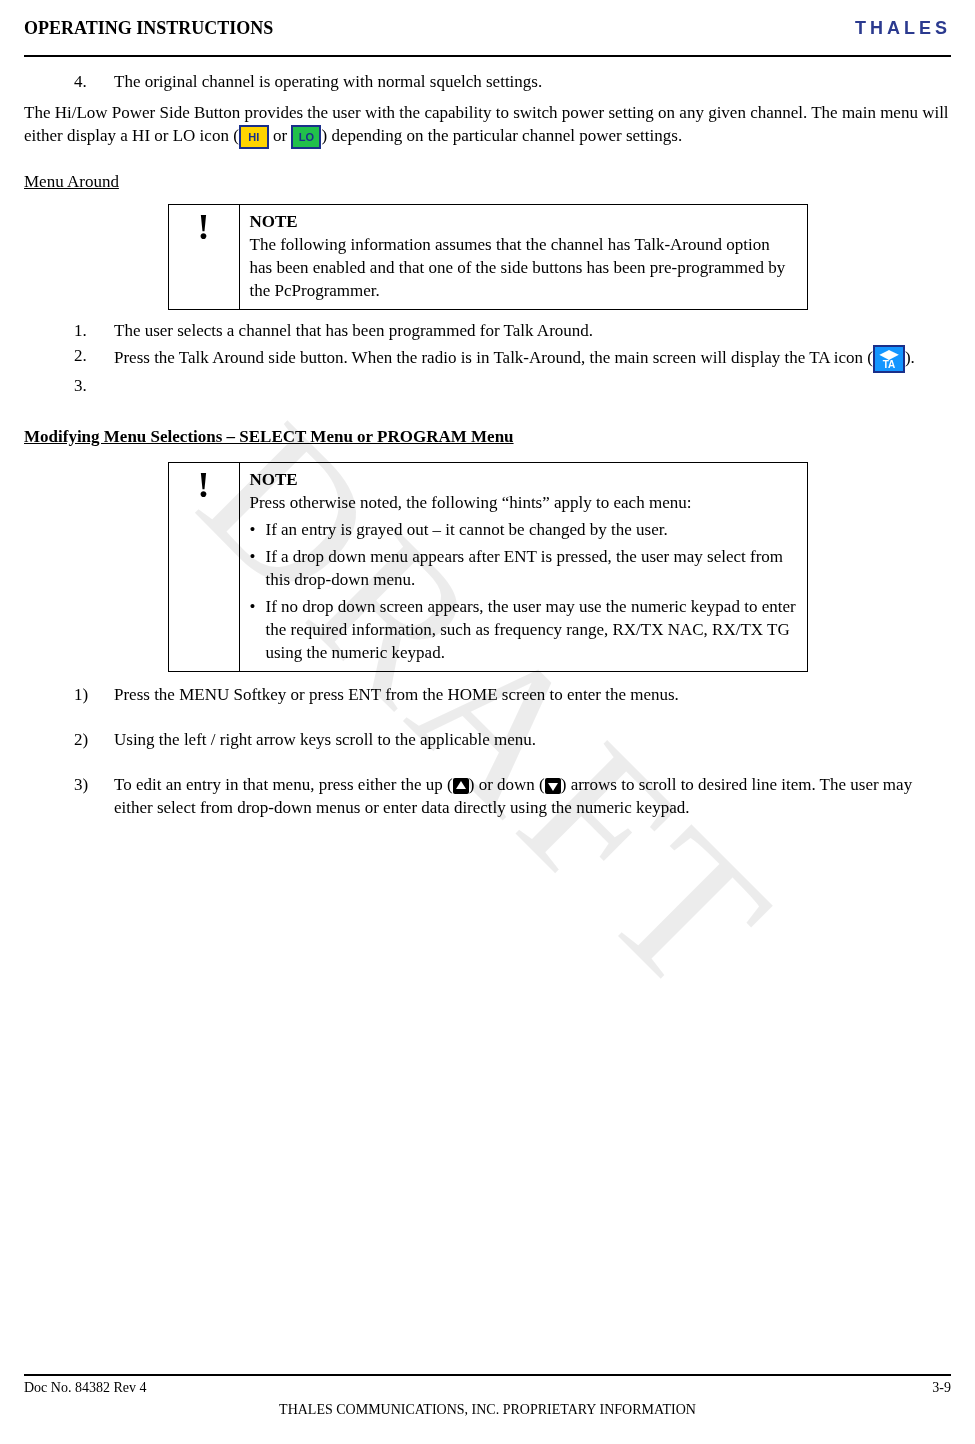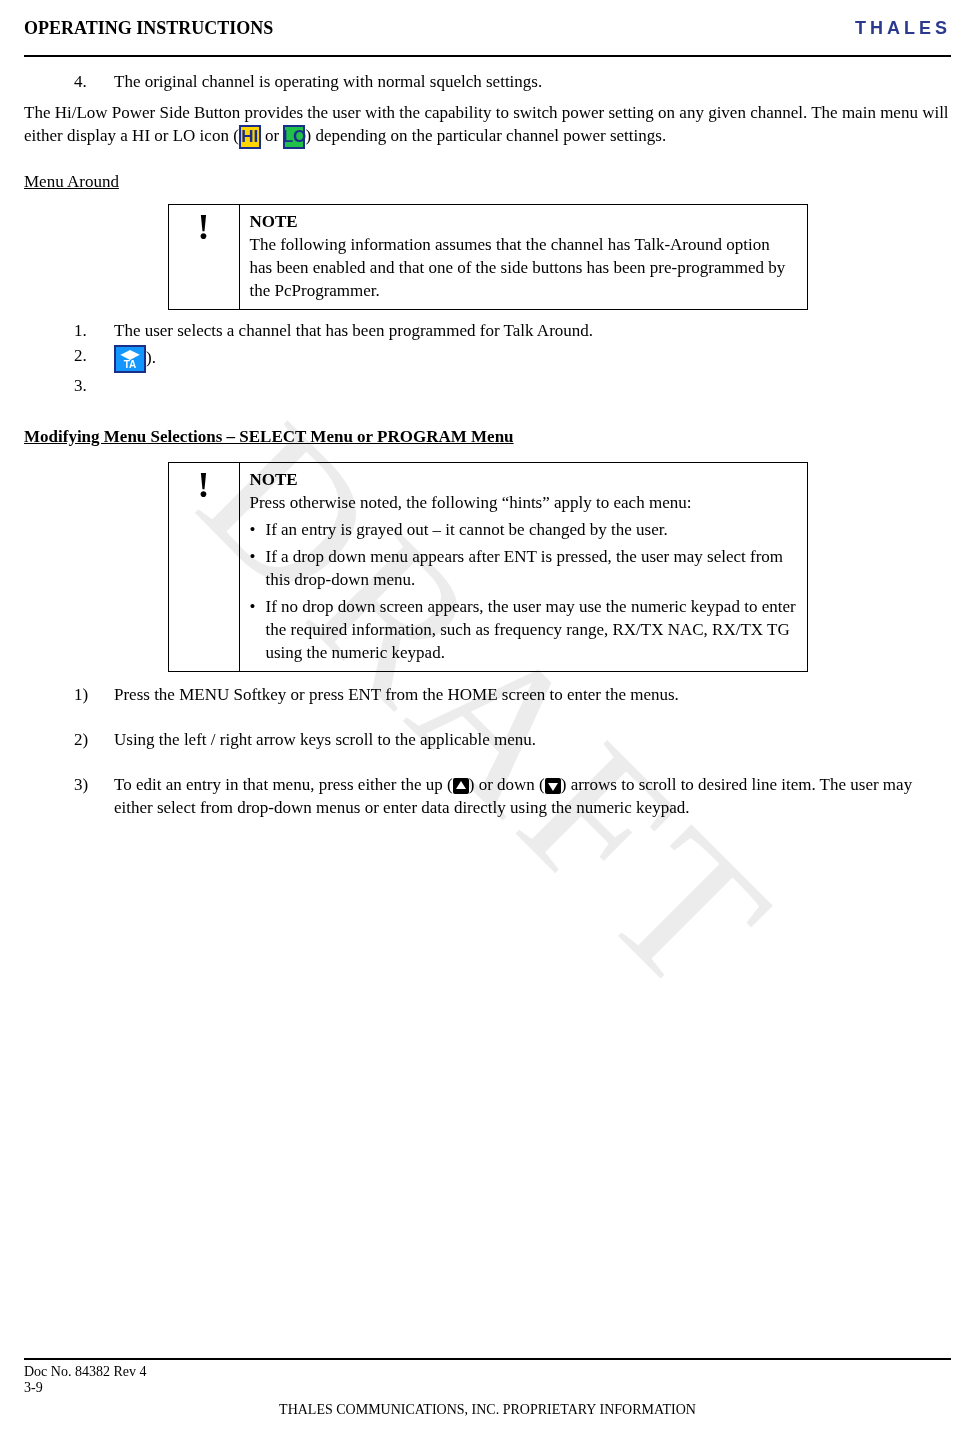--- a/index.html
+++ b/index.html
@@ -71,26 +71,26 @@
     font-weight: bold;
     margin: 28px 0 14px 0;
   }
   .para {
     margin: 0 0 6px 0;
   }
   .icon-box {
     display: inline-flex;
     align-items: center;
     justify-content: center;
-    width: 22px;
+    width: 30px;
     height: 24px;
     border: 2px solid #1a2f8a;
     font-family: Arial, sans-serif;
     font-weight: bold;
-    font-size: 17px;
+    font-size: 11px;
     color: #1a2f8a;
     vertical-align: middle;
     box-sizing: border-box;
   }
   .icon-hi { background: #ffd400; }
   .icon-lo { background: #21c04b; }
   .icon-ta {
     background: #1496ff;
     color: #fff;
     flex-direction: column;
@@ -147,21 +147,20 @@
     position: absolute;
     bottom: 26px;
     left: 24px;
     right: 24px;
   }
   .footer-rule { border-top: 2px solid #000; margin-bottom: 4px; }
   .footer-row {
     display: flex;
     justify-content: space-between;
     font-size: 14px;
-    flex-direction: column;
   }
   .footer-center {
     text-align: center;
     font-size: 14px;
     margin-top: 6px;
   }
 </style>
 </head>
 <body>
 
@@ -202,21 +201,21 @@
         </table>
 
       <div class="tight-list">
         <div class="ol-item">
           <span class="ol-num">1.</span>
           <span>The user selects a channel that has been programmed for Talk Around.</span>
         </div>
         <div class="ol-item">
           <span class="ol-num">2.</span>
           <span>
-            <span class="icon-box icon-ta">
+            <span>Press the Talk Around side button.  When the radio is in Talk-Around, the main screen will display the TA icon (</span><span class="icon-box icon-ta">
                 <span class="arrows">◀▶</span>
                 <span>TA</span>
               </span><span>).</span>
           </span>
         </div>
         <div class="ol-item">
           <span class="ol-num">3.</span>
         </div>
       </div>
 

